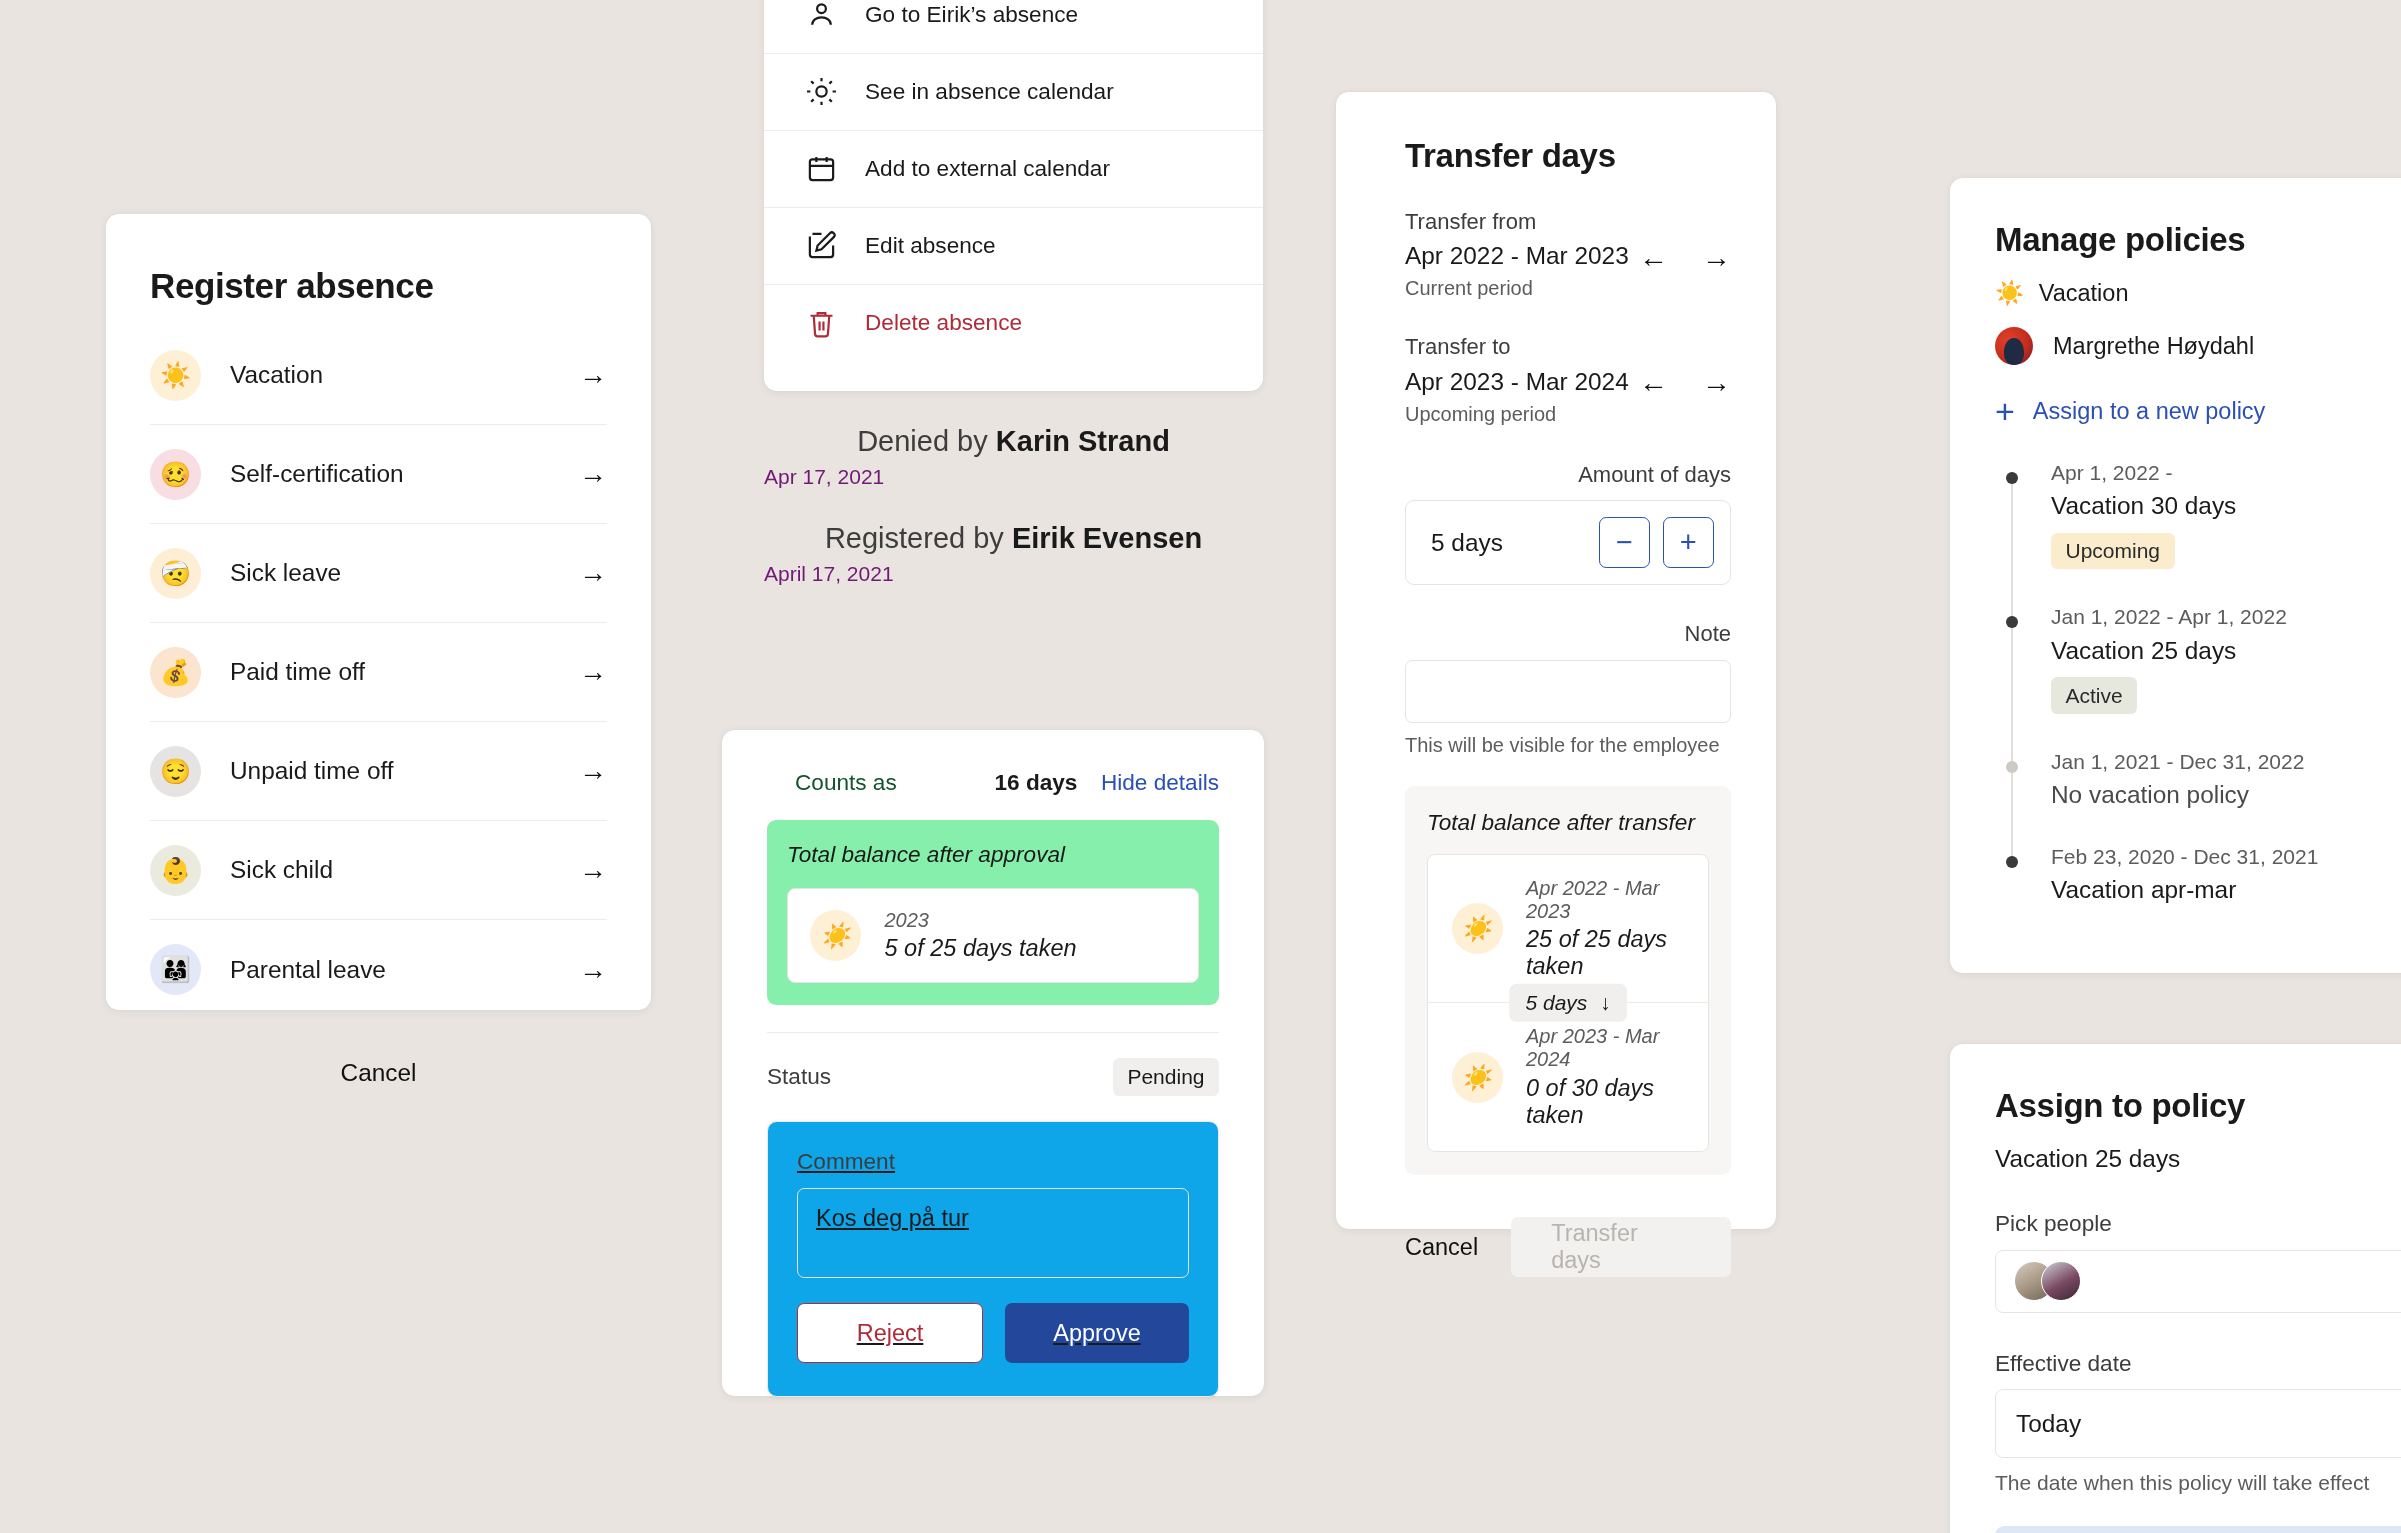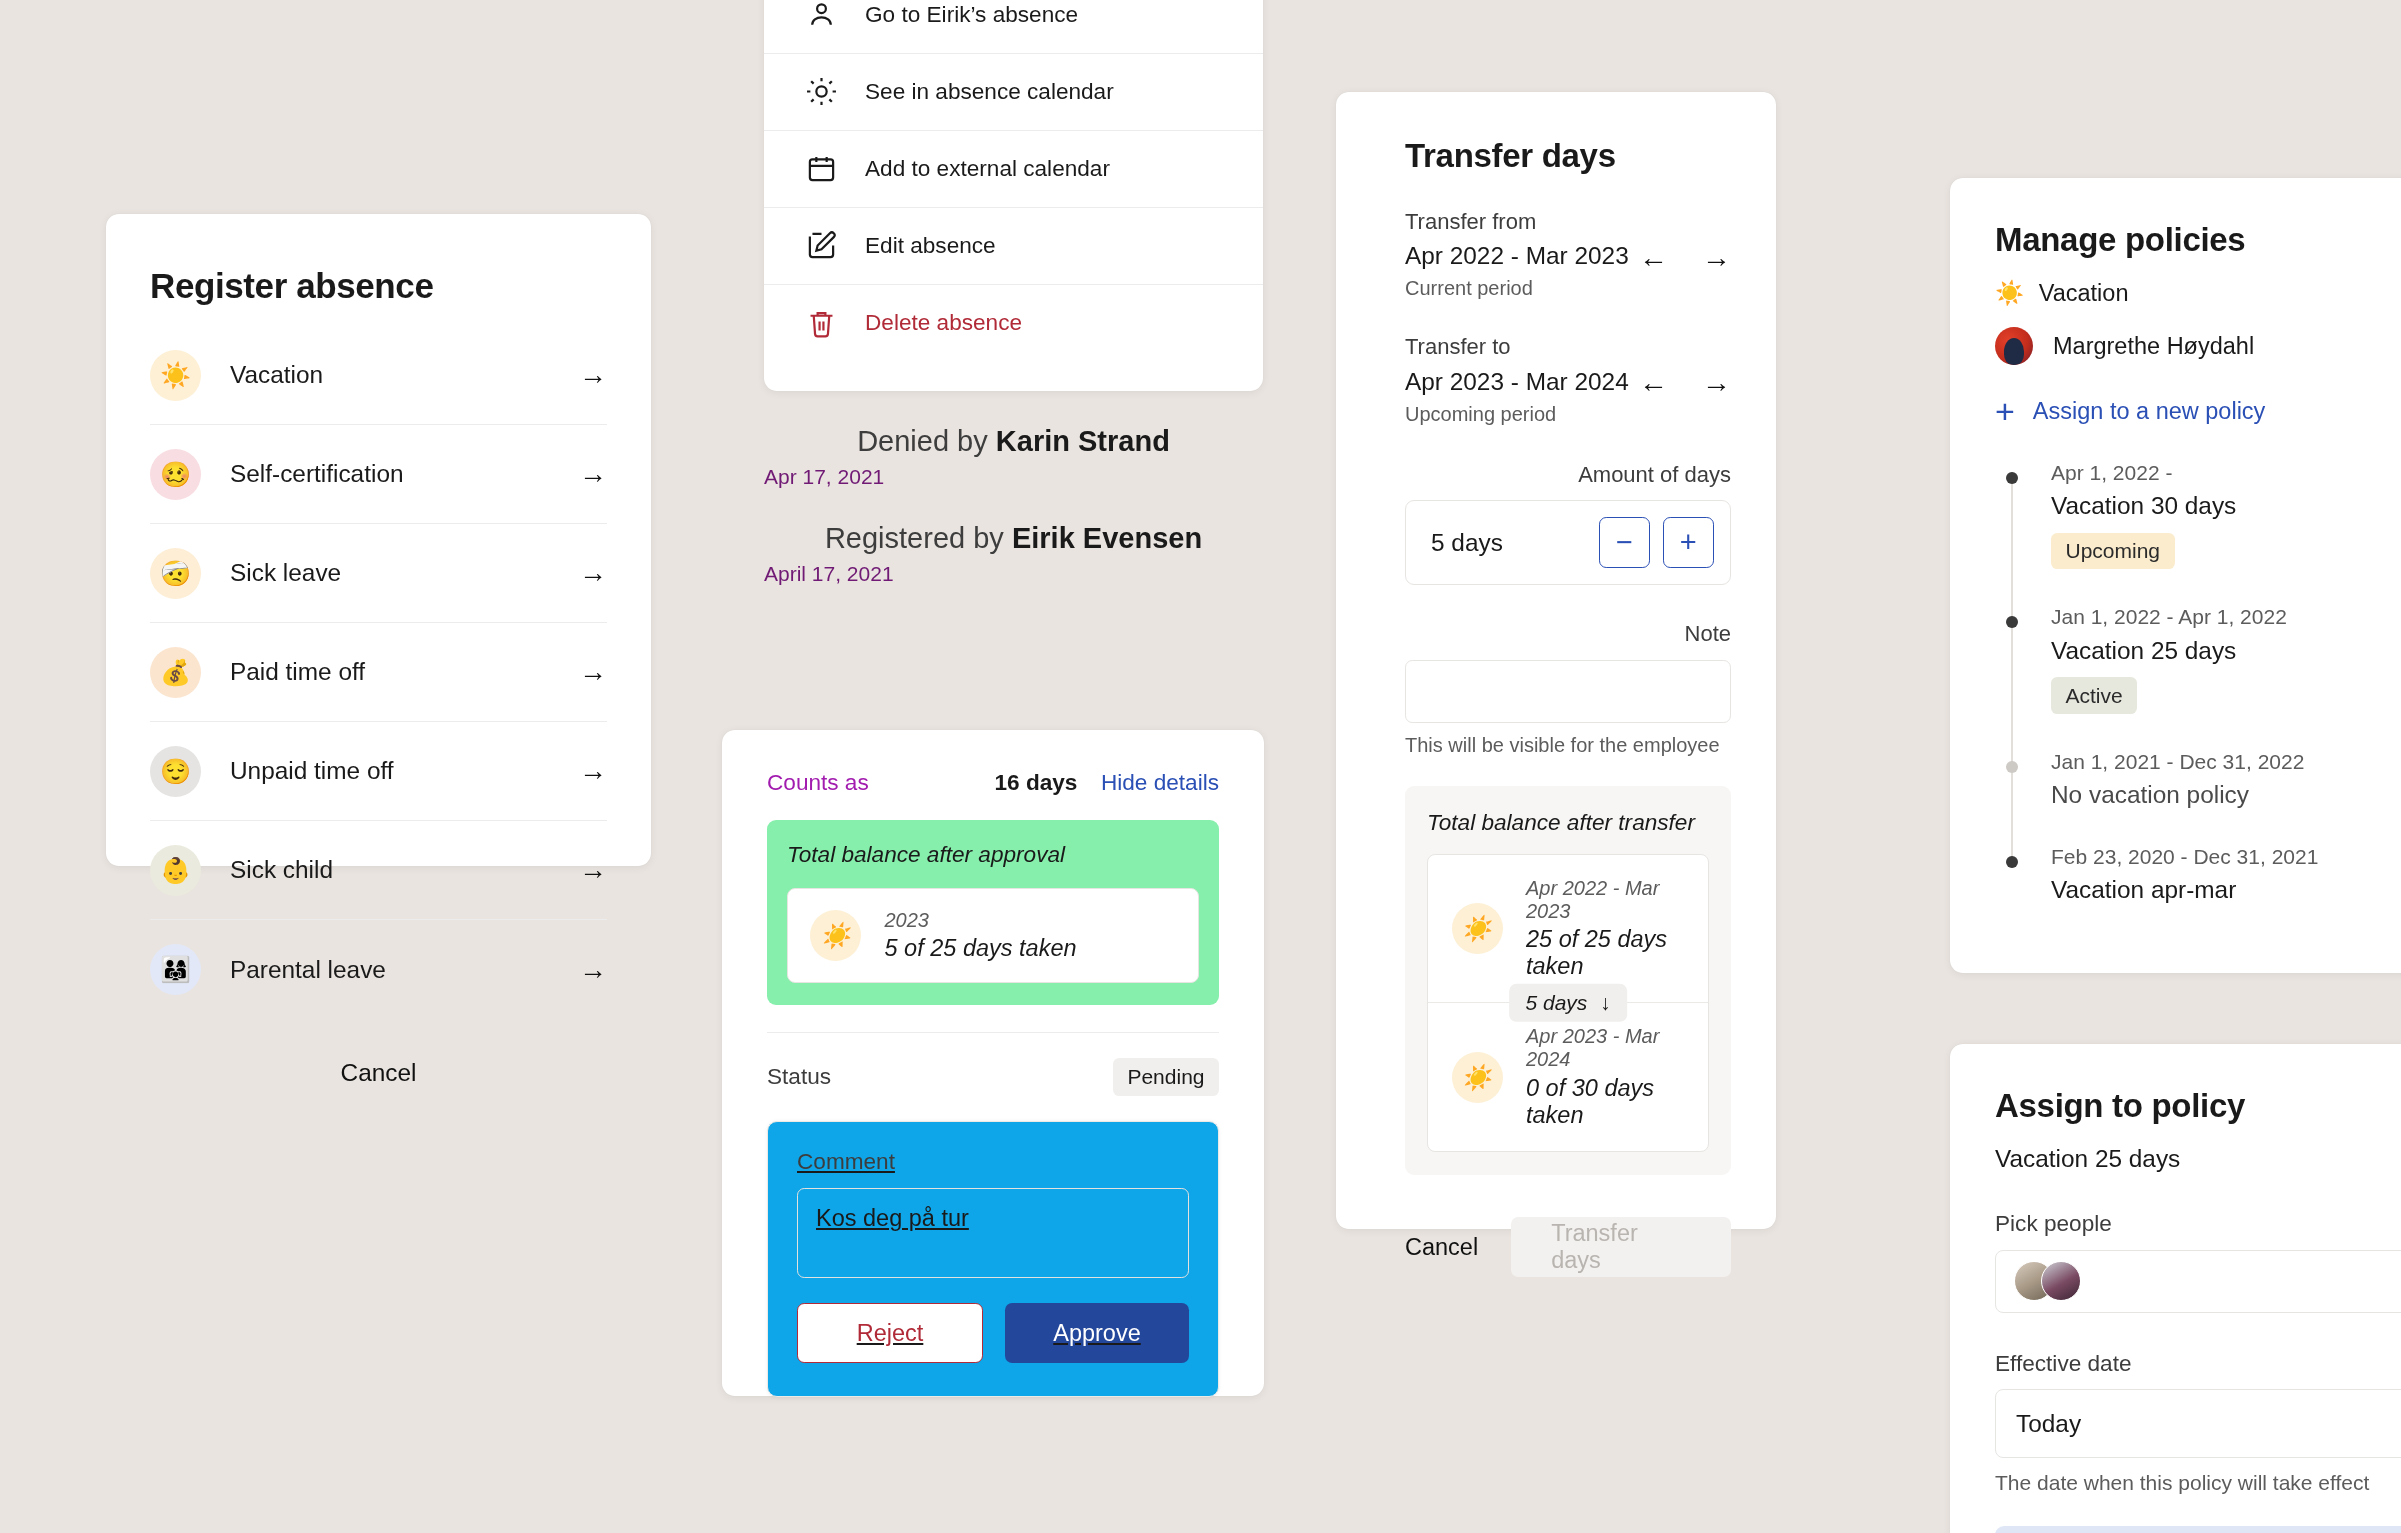--- a/index.html
+++ b/index.html
@@ -13,21 +13,21 @@
   .stage { position: relative; width: 2401px; height: 1533px; }
 
   .card {
     position: absolute;
     background: #ffffff;
     border-radius: 12.7px;
     box-shadow: 0 1.8px 9px rgba(0,0,0,0.06), 0 0 0.9px rgba(0,0,0,0.10);
   }
 
   
-  #register-absence { left: 106px; top: 214px; width: 545px; height: 652px; }
+  #register-absence { left: 106px; top: 214px; width: 545px; height: 796px; }
   .ra-title { font-size: 35px; font-weight: 700; letter-spacing: -0.4px; padding: 52px 0 0 44px; }
   .ra-list { margin: 20px 44px 0 44px; }
   .ra-row {
     display: flex; align-items: center; height: 99px;
     border-bottom: 0.9px solid #ececec;
   }
   .ra-row:last-child { border-bottom: none; }
   .ra-emoji {
     width: 51px; height: 51px; border-radius: 50%;
     display: flex; align-items: center; justify-content: center;
@@ -54,21 +54,21 @@
   #attribution { position: absolute; left: 764px; top: 425px; width: 499px; }
   .attr-line { font-size: 29px; color: #3d3d3d; text-align: center; }
   .attr-line b { font-weight: 700; color: #1a1a1a; }
   .attr-date { font-size: 21px; color: #701a75; margin-top: 7.2px; }
   .attr-gap { height: 33px; }
 
   
   #counts-card { left: 722px; top: 730px; width: 542px; height: 666px; }
   .cc-pad { padding: 40px 45px 0 45px; }
   .cc-head { display: flex; align-items: baseline; font-size: 22.6px; }
-  .cc-head .cc-label { flex: 1; color: #a21caf; }
+  .cc-head .cc-label { flex: 1; color: #14532d; margin-left: 28px; }
   .cc-days { font-weight: 700; font-size: 22.6px; margin-right: 23.5px; }
   .cc-link { color: #2a4fb5; font-size: 22.6px; }
   .cc-panel {
     margin-top: 23.5px; background: #86efac; border-radius: 9px; padding: 22px 20px; font-style: italic;
   }
   .cc-panel-title { font-size: 22.6px; font-weight: 400; }
   .cc-balance {
     margin-top: 20px; background: #fff; border: 0.9px solid #e7e5e2;
     border-radius: 8.1px; display: flex; align-items: center; padding: 20px 22px;
   }

